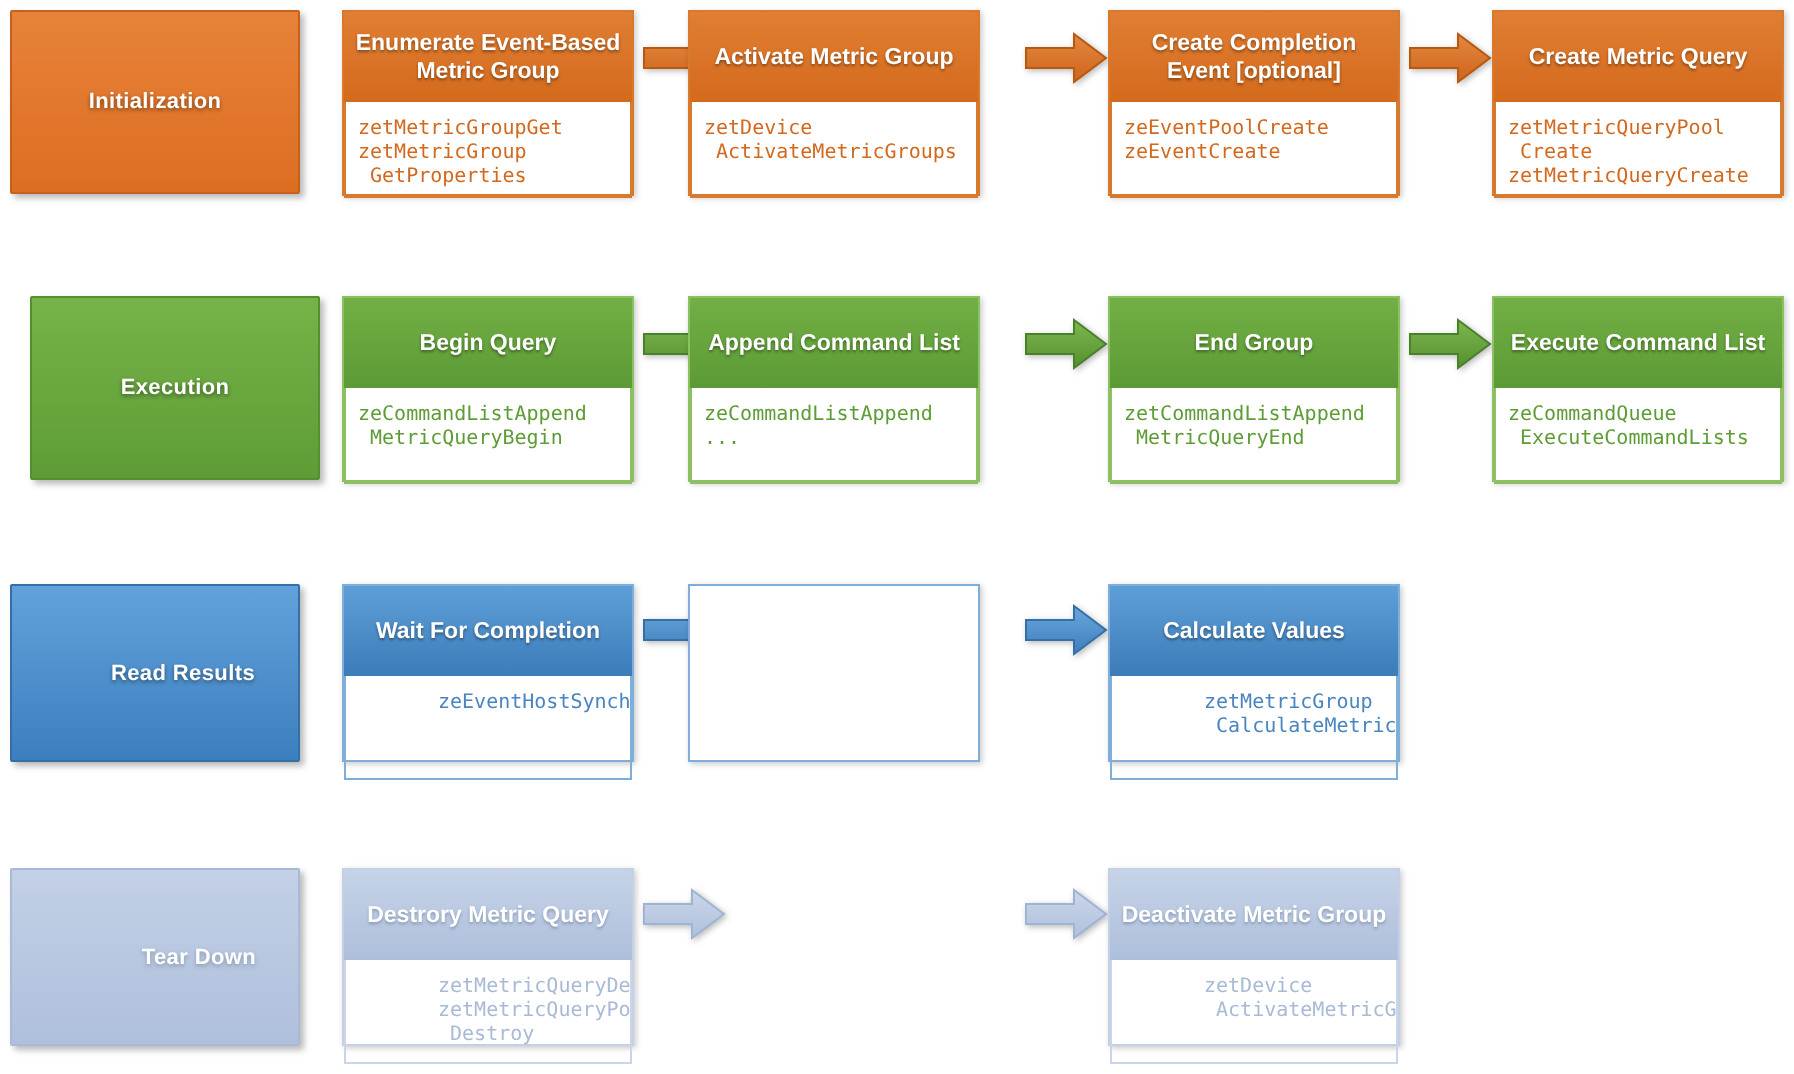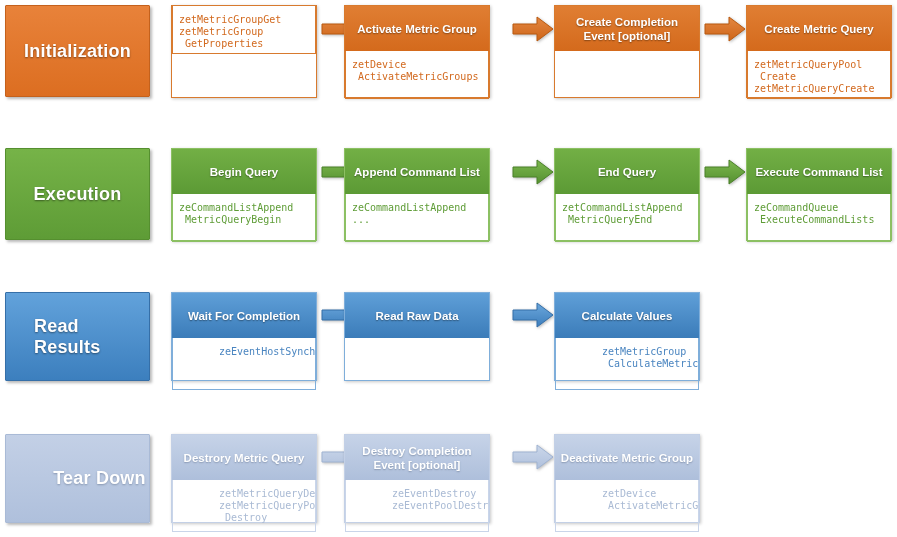--- a/index.html
+++ b/index.html
@@ -21,21 +21,21 @@
   
   .stage-label{
     position:absolute;left:5px;top:5px;
     width:145px;height:92px;
     border-radius:1px;
     display:flex;align-items:center;justify-content:center;
     box-shadow:2px 2px 3px rgba(0,0,0,.28);
     box-sizing:border-box;
   }
   .stage-label span{
-    color:#ffffff;font-weight:bold;font-size:18px;
+    color:#ffffff;font-weight:bold;font-size:11px;
     letter-spacing:.2px;
     text-shadow:0 1px 2px rgba(0,0,0,.45);
   }
   .row-2 .stage-label,.row-3 .stage-label{height:89px;padding-left:28px;}
   .row-3 .stage-label span{text-shadow:0 1px 2px rgba(120,135,160,.75);margin-left:16px;}
 
   
   .card{
     position:absolute;top:5px;
     width:146px;
@@ -89,21 +89,21 @@
   
   .t-orange .stage-label{background:linear-gradient(180deg,#E8823A 0%,#DC6E21 100%);
     border:1px solid #C4611C;}
   .t-orange .card .head{background:linear-gradient(180deg,#E07E33 0%,#D46A1C 100%);}
   .t-orange .card{border:1px solid #D87A2E;}
   .t-orange .card .body{border-color:#D87A2E;}
   .t-orange .card .body pre{color:#D2691E;}
 
   
   .t-green .stage-label{background:linear-gradient(180deg,#76B348 0%,#5E9C36 100%);
-    border:1px solid #558F2F;}
+    border:1px solid #558F2F;margin-left:10px;}
   .t-green .card .head{background:linear-gradient(180deg,#72AF45 0%,#5C9A35 100%);}
   .t-green .card{border:1px solid #8CC063;}
   .t-green .card .body{border-color:#8CC063;}
   .t-green .card .body pre{color:#5E9C36;}
 
   
   .t-blue .stage-label{background:linear-gradient(180deg,#62A2DB 0%,#3C7FBE 100%);
     border:1px solid #356FA8;}
   .t-blue .card .head{background:linear-gradient(180deg,#5F9FD8 0%,#3B7CB9 100%);}
   .t-blue .card{border:1px solid #7FAEDA;}
@@ -122,20 +122,23 @@
 <body>
 
 <div id="diagram">
 
   <div class="row row-0 t-orange">
     <div class="stage-label">
       <span>Initialization</span>
     </div>
 
     <div class="card c0">
+      <div class="head">
+        <span>Enumerate Event-Based Metric Group</span>
+      </div>
       <div class="body">
         <pre>zetMetricGroupGet
 zetMetricGroup
  GetProperties</pre>
       </div>
     </div>
 
     <div class="arrow a0">
       <svg viewBox="0 0 44 30">
           <defs>
@@ -161,20 +164,24 @@
     <div class="arrow a1">
       <svg viewBox="0 0 44 30">
           <path d="M2 10 L26 10 L26 3 L42 15 L26 27 L26 20 L2 20 Z" fill="url(#go)" stroke="#B9590F" stroke-width="1"></path>
         </svg>
     </div>
 
     <div class="card c2">
       <div class="head">
         <span>Create Completion Event [optional]</span>
       </div>
+      <div class="body">
+        <pre>zeEventPoolCreate
+zeEventCreate</pre>
+      </div>
     </div>
 
     <div class="arrow a2">
       <svg viewBox="0 0 44 30">
           <path d="M2 10 L26 10 L26 3 L42 15 L26 27 L26 20 L2 20 Z" fill="url(#go)" stroke="#B9590F" stroke-width="1"></path>
         </svg>
     </div>
 
     <div class="card c3">
       <div class="head">
@@ -226,21 +233,21 @@
     </div>
 
     <div class="arrow a1">
       <svg viewBox="0 0 44 30">
           <path d="M2 10 L26 10 L26 3 L42 15 L26 27 L26 20 L2 20 Z" fill="url(#gg)" stroke="#4A8029" stroke-width="1"></path>
         </svg>
     </div>
 
     <div class="card c2">
       <div class="head">
-        <span>End Query</span>
+        <span>End Group</span>
       </div>
       <div class="body">
         <pre>zetCommandListAppend
  MetricQueryEnd</pre>
       </div>
     </div>
 
     <div class="arrow a2">
       <svg viewBox="0 0 44 30">
           <path d="M2 10 L26 10 L26 3 L42 15 L26 27 L26 20 L2 20 Z" fill="url(#gg)" stroke="#4A8029" stroke-width="1"></path>
@@ -278,23 +285,20 @@
             <linearGradient id="gb" x1="0" y1="0" x2="0" y2="1">
         <stop offset="0" stop-color="#6BA7DC"></stop>
               <stop offset="1" stop-color="#3D7EBC"></stop>
             </linearGradient>
           </defs>
         <path d="M2 10 L26 10 L26 3 L42 15 L26 27 L26 20 L2 20 Z" fill="url(#gb)" stroke="#356FA8" stroke-width="1"></path>
         </svg>
     </div>
 
     <div class="card c1">
-      <div class="head">
-        <span>Read Raw Data</span>
-      </div>
     </div>
 
     <div class="arrow a1">
       <svg viewBox="0 0 44 30">
           <path d="M2 10 L26 10 L26 3 L42 15 L26 27 L26 20 L2 20 Z" fill="url(#gb)" stroke="#356FA8" stroke-width="1"></path>
         </svg>
     </div>
 
     <div class="card c2">
       <div class="head">
@@ -328,29 +332,20 @@
           <defs>
             <linearGradient id="gp" x1="0" y1="0" x2="0" y2="1">
         <stop offset="0" stop-color="#CBD7EA"></stop>
               <stop offset="1" stop-color="#AFC0DC"></stop>
             </linearGradient>
           </defs>
         <path d="M2 10 L26 10 L26 3 L42 15 L26 27 L26 20 L2 20 Z" fill="url(#gp)" stroke="#9FB3D2" stroke-width="1"></path>
         </svg>
     </div>
 
-    <div class="card c1">
-      <div class="head">
-        <span>Destroy Completion Event [optional]</span>
-      </div>
-      <div class="body">
-        <pre>zeEventDestroy
-zeEventPoolDestroy</pre>
-      </div>
-    </div>
 
     <div class="arrow a1">
       <svg viewBox="0 0 44 30">
           <path d="M2 10 L26 10 L26 3 L42 15 L26 27 L26 20 L2 20 Z" fill="url(#gp)" stroke="#9FB3D2" stroke-width="1"></path>
         </svg>
     </div>
 
     <div class="card c2">
       <div class="head">
         <span>Deactivate Metric Group</span>

